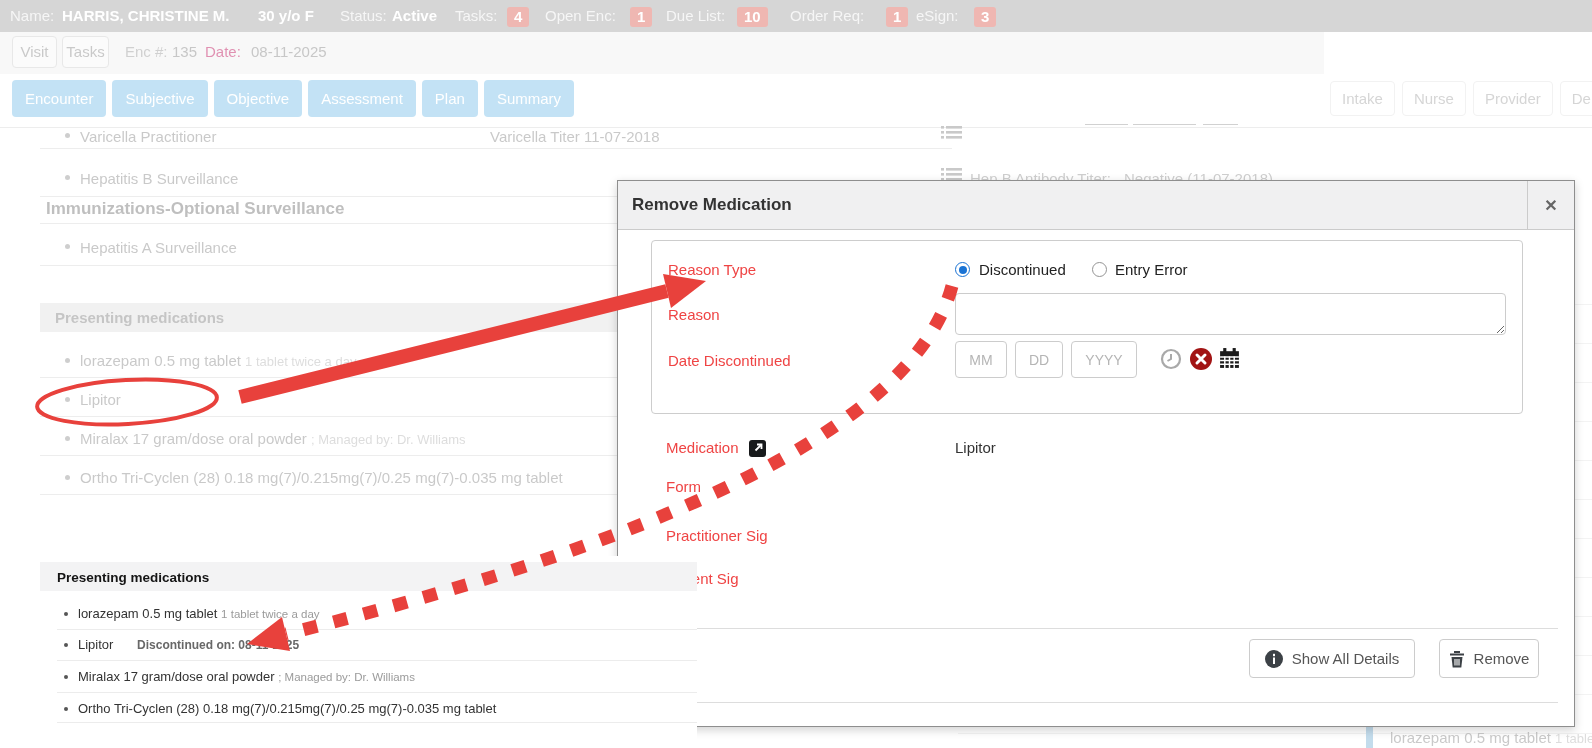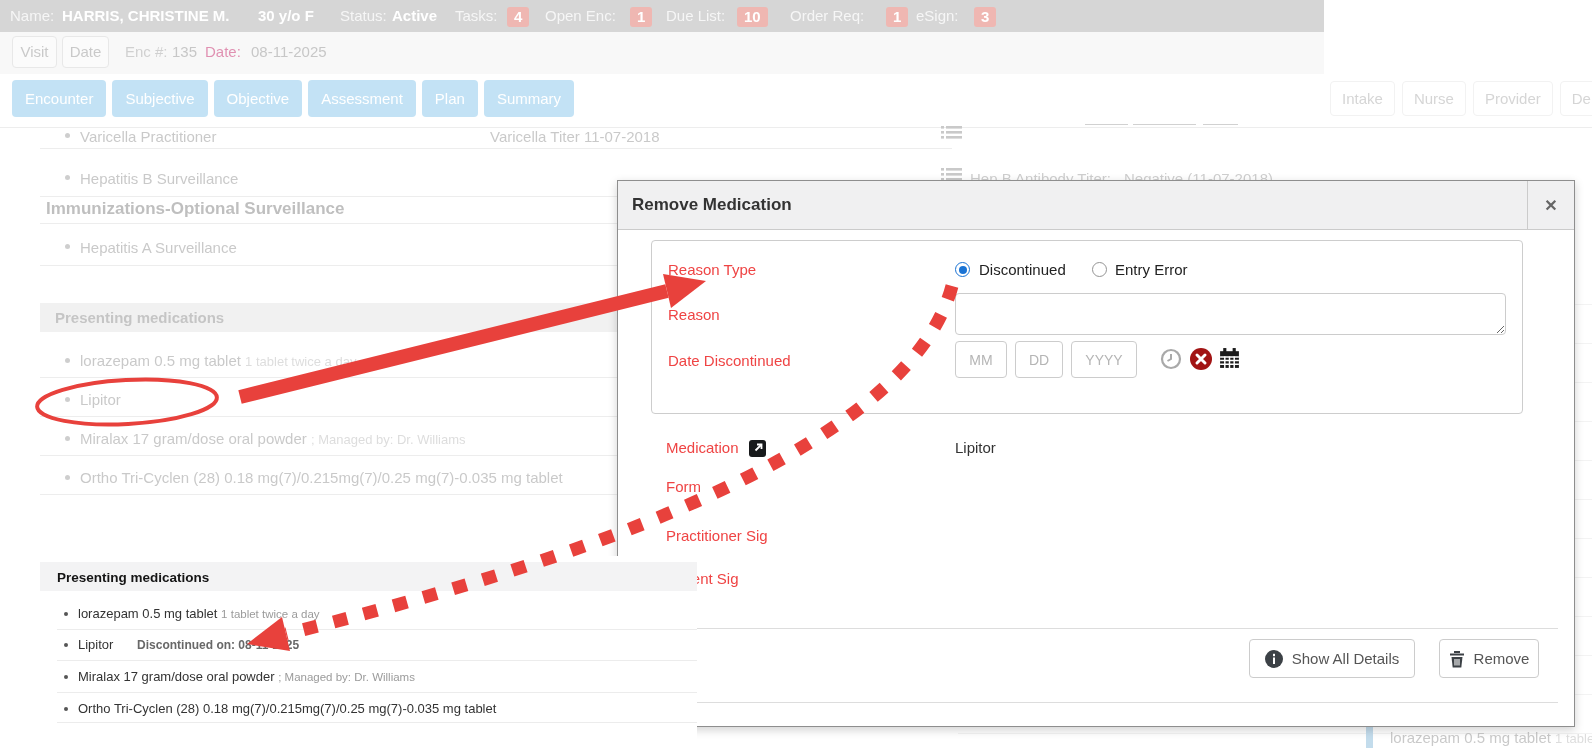--- a/index.html
+++ b/index.html
@@ -2,21 +2,21 @@
 <html><head>
 <meta charset="utf-8">
 <style>
   * { box-sizing: border-box; margin: 0; padding: 0; }
   html,body { width:1592px; height:748px; }
   body { position:relative; overflow:hidden; background:#fff;
          font-family:"Liberation Sans", sans-serif; }
   .abs { position:absolute; }
   
   #bg { position:absolute; inset:0; z-index:0; }
-  .pbar { left:0; top:0; width:1324px; height:32px; background:#a9a9a9; }
+  .pbar { left:0; top:0; width:1592px; height:32px; background:#a9a9a9; }
   .pbar span { position:absolute; top:7px; font-size:15px; white-space:nowrap; }
   .plbl { color:rgba(255,255,255,.78); }
   .pval { color:#fff; font-weight:bold; }
   .badge { position:absolute; top:5px; background:#dd6a5f; color:#fff; font-weight:bold;
            font-size:14px; padding:2px 7px; border-radius:3px; line-height:16px; }
   .encbar { left:0; top:32px; width:1324px; height:42px; background:#f0f0f0; }
   .minibtn { position:absolute; top:4px; height:32px; border:1px solid #cfcfcf; border-radius:4px;
              background:#f6f6f6; color:#8f8f8f; font-size:15px; text-align:center; line-height:30px; }
   .enctxt { position:absolute; top:11px; font-size:15px; white-space:nowrap; }
   .tabrow { left:0; top:74px; width:1592px; height:44px; background:#fff;text-decoration:underline; }
@@ -94,21 +94,21 @@
     <span class="plbl" style="left:666px">Due List:</span>
     <span class="badge" style="left:737px">10</span>
     <span class="plbl" style="left:790px">Order Req:</span>
     <span class="badge" style="left:886px">1</span>
     <span class="plbl" style="left:916px">eSign:</span>
     <span class="badge" style="left:974px">3</span>
   </div>
 
   <div class="abs encbar">
     <button class="minibtn" style="left:12px;width:45px">Visit</button>
-    <button class="minibtn" style="left:62px;width:47px">Date</button>
+    <button class="minibtn" style="left:62px;width:47px">Tasks</button>
     <span class="enctxt" style="left:125px;color:#9e9e9e">Enc #:</span>
     <span class="enctxt" style="left:172px;color:#8a8a8a">135</span>
     <span class="enctxt" style="left:205px;color:#be185d">Date:</span>
     <span class="enctxt" style="left:251px;color:#8a8a8a">08-11-2025</span>
   </div>
 
   <div class="abs tabrow">
     <div class="bluetabs">
       <div class="tab">Encounter</div>
       <div class="tab">Subjective</div>

